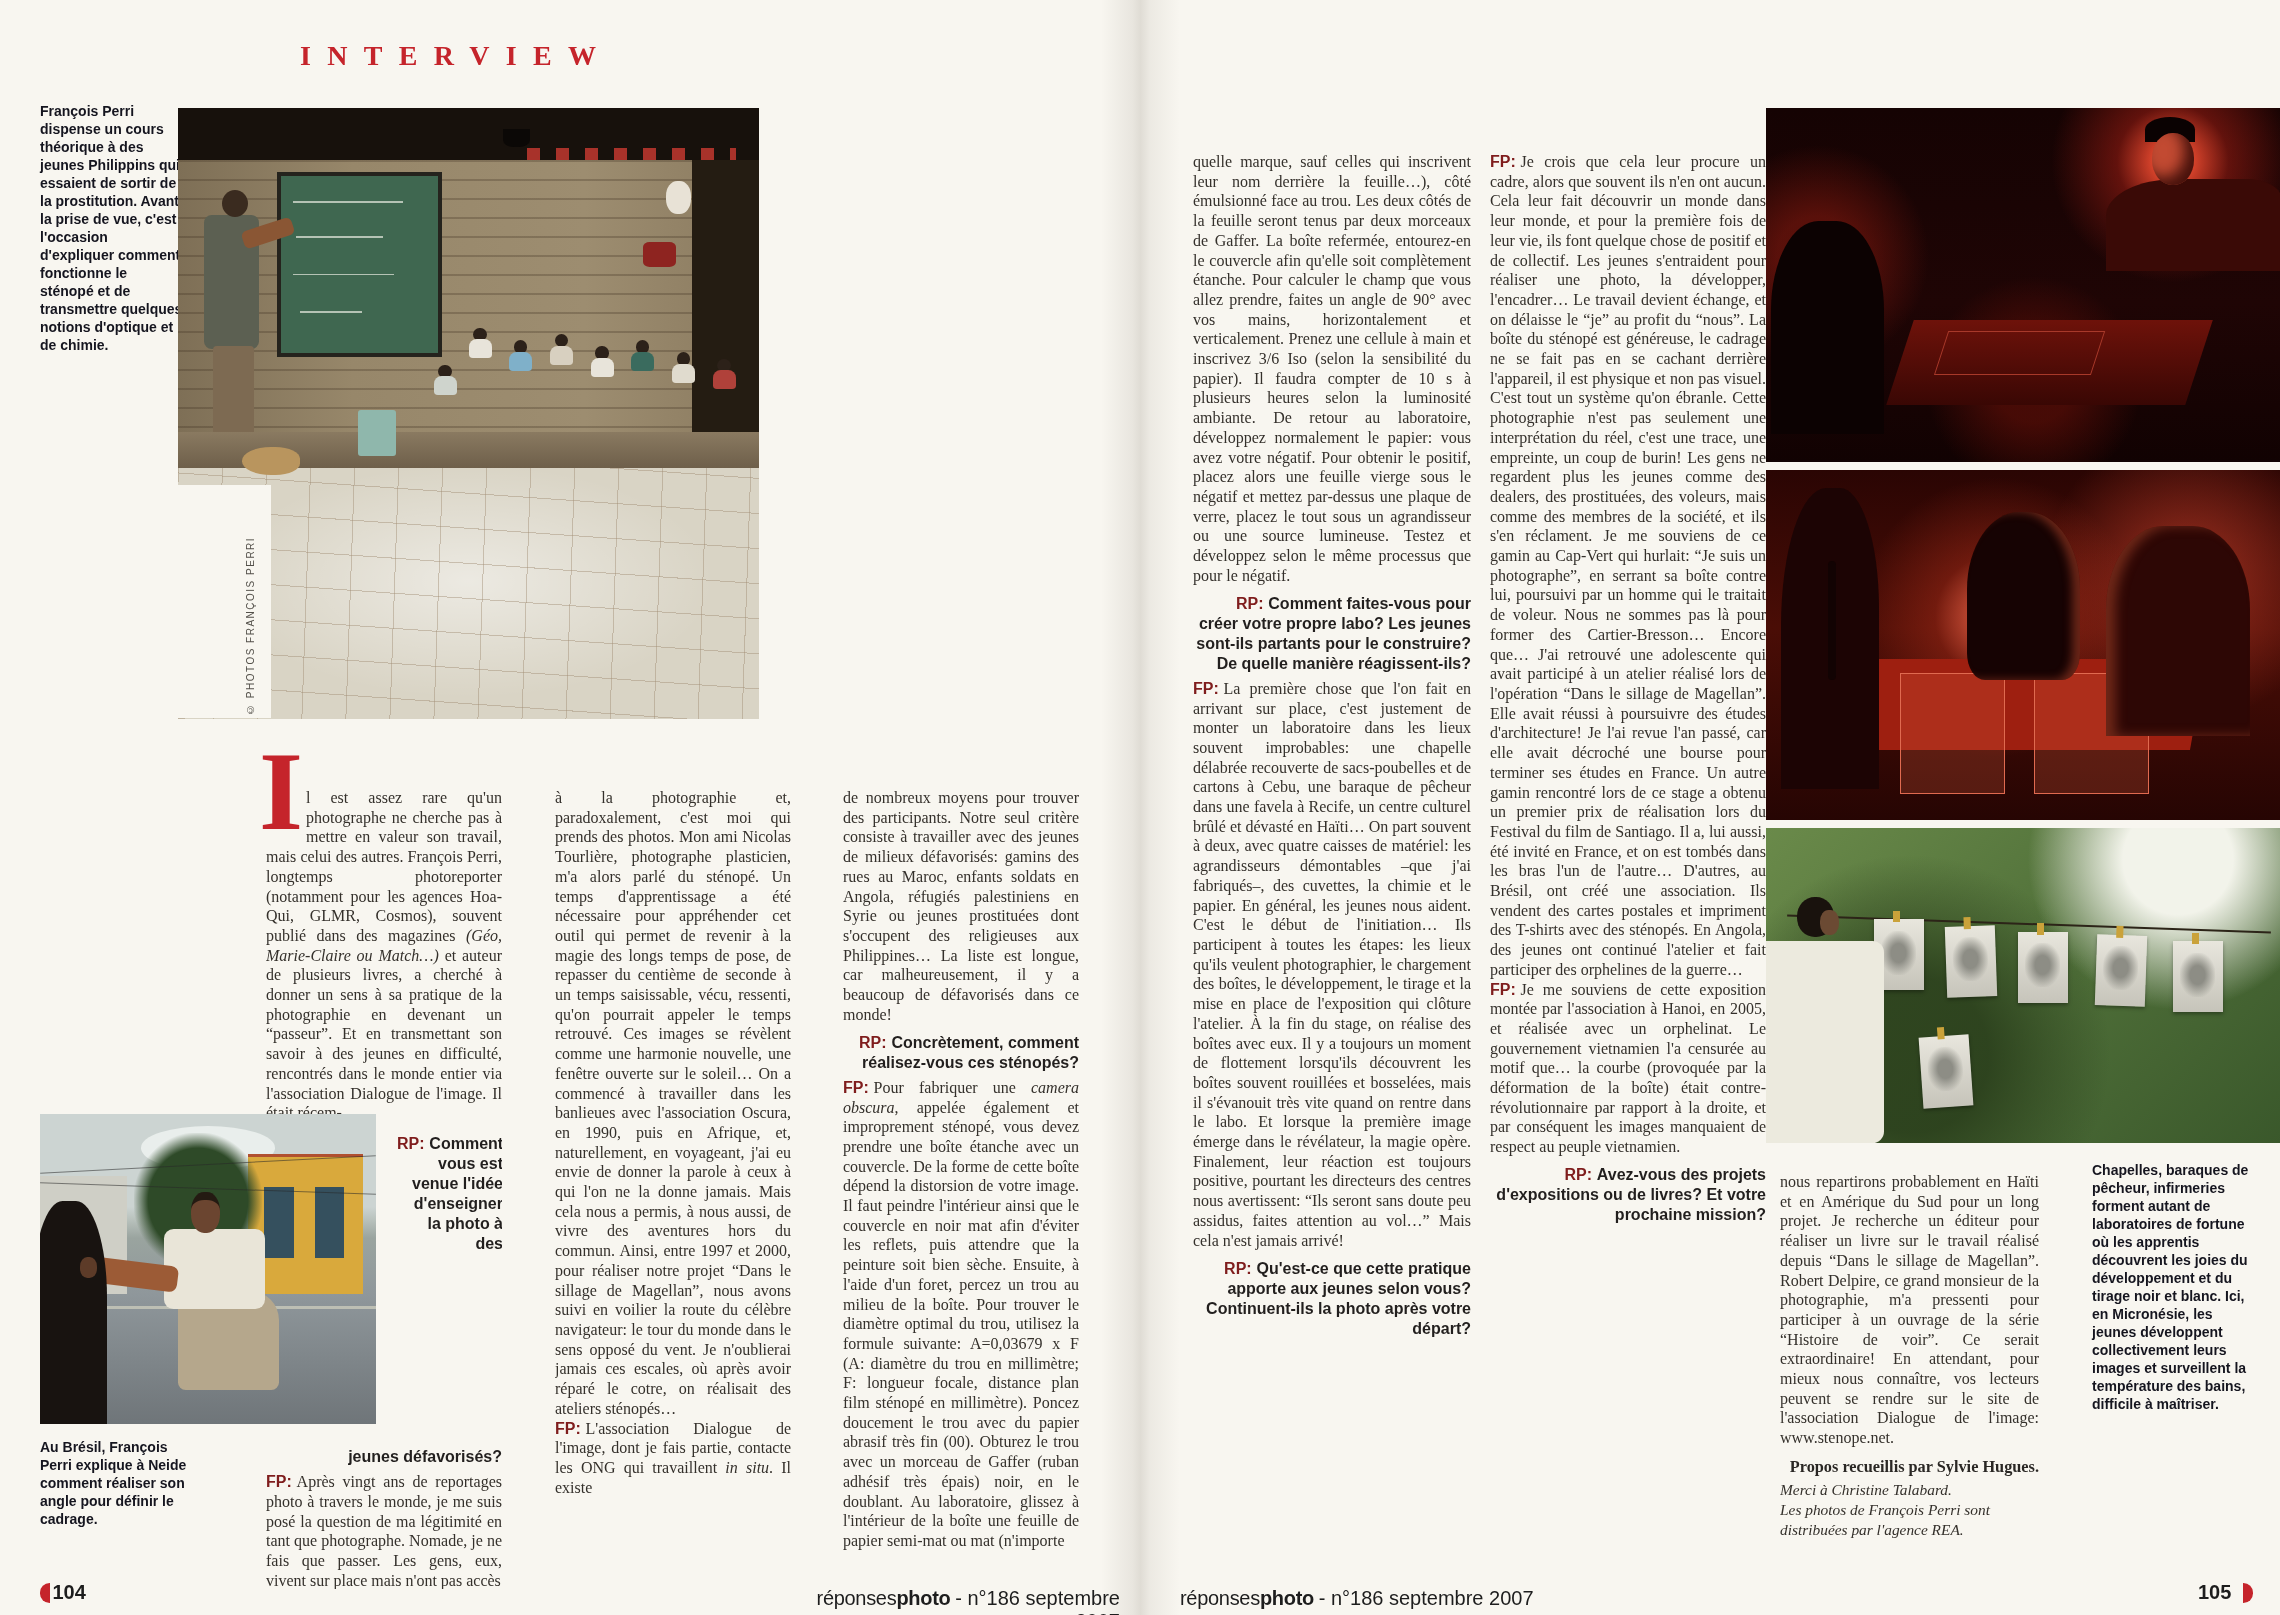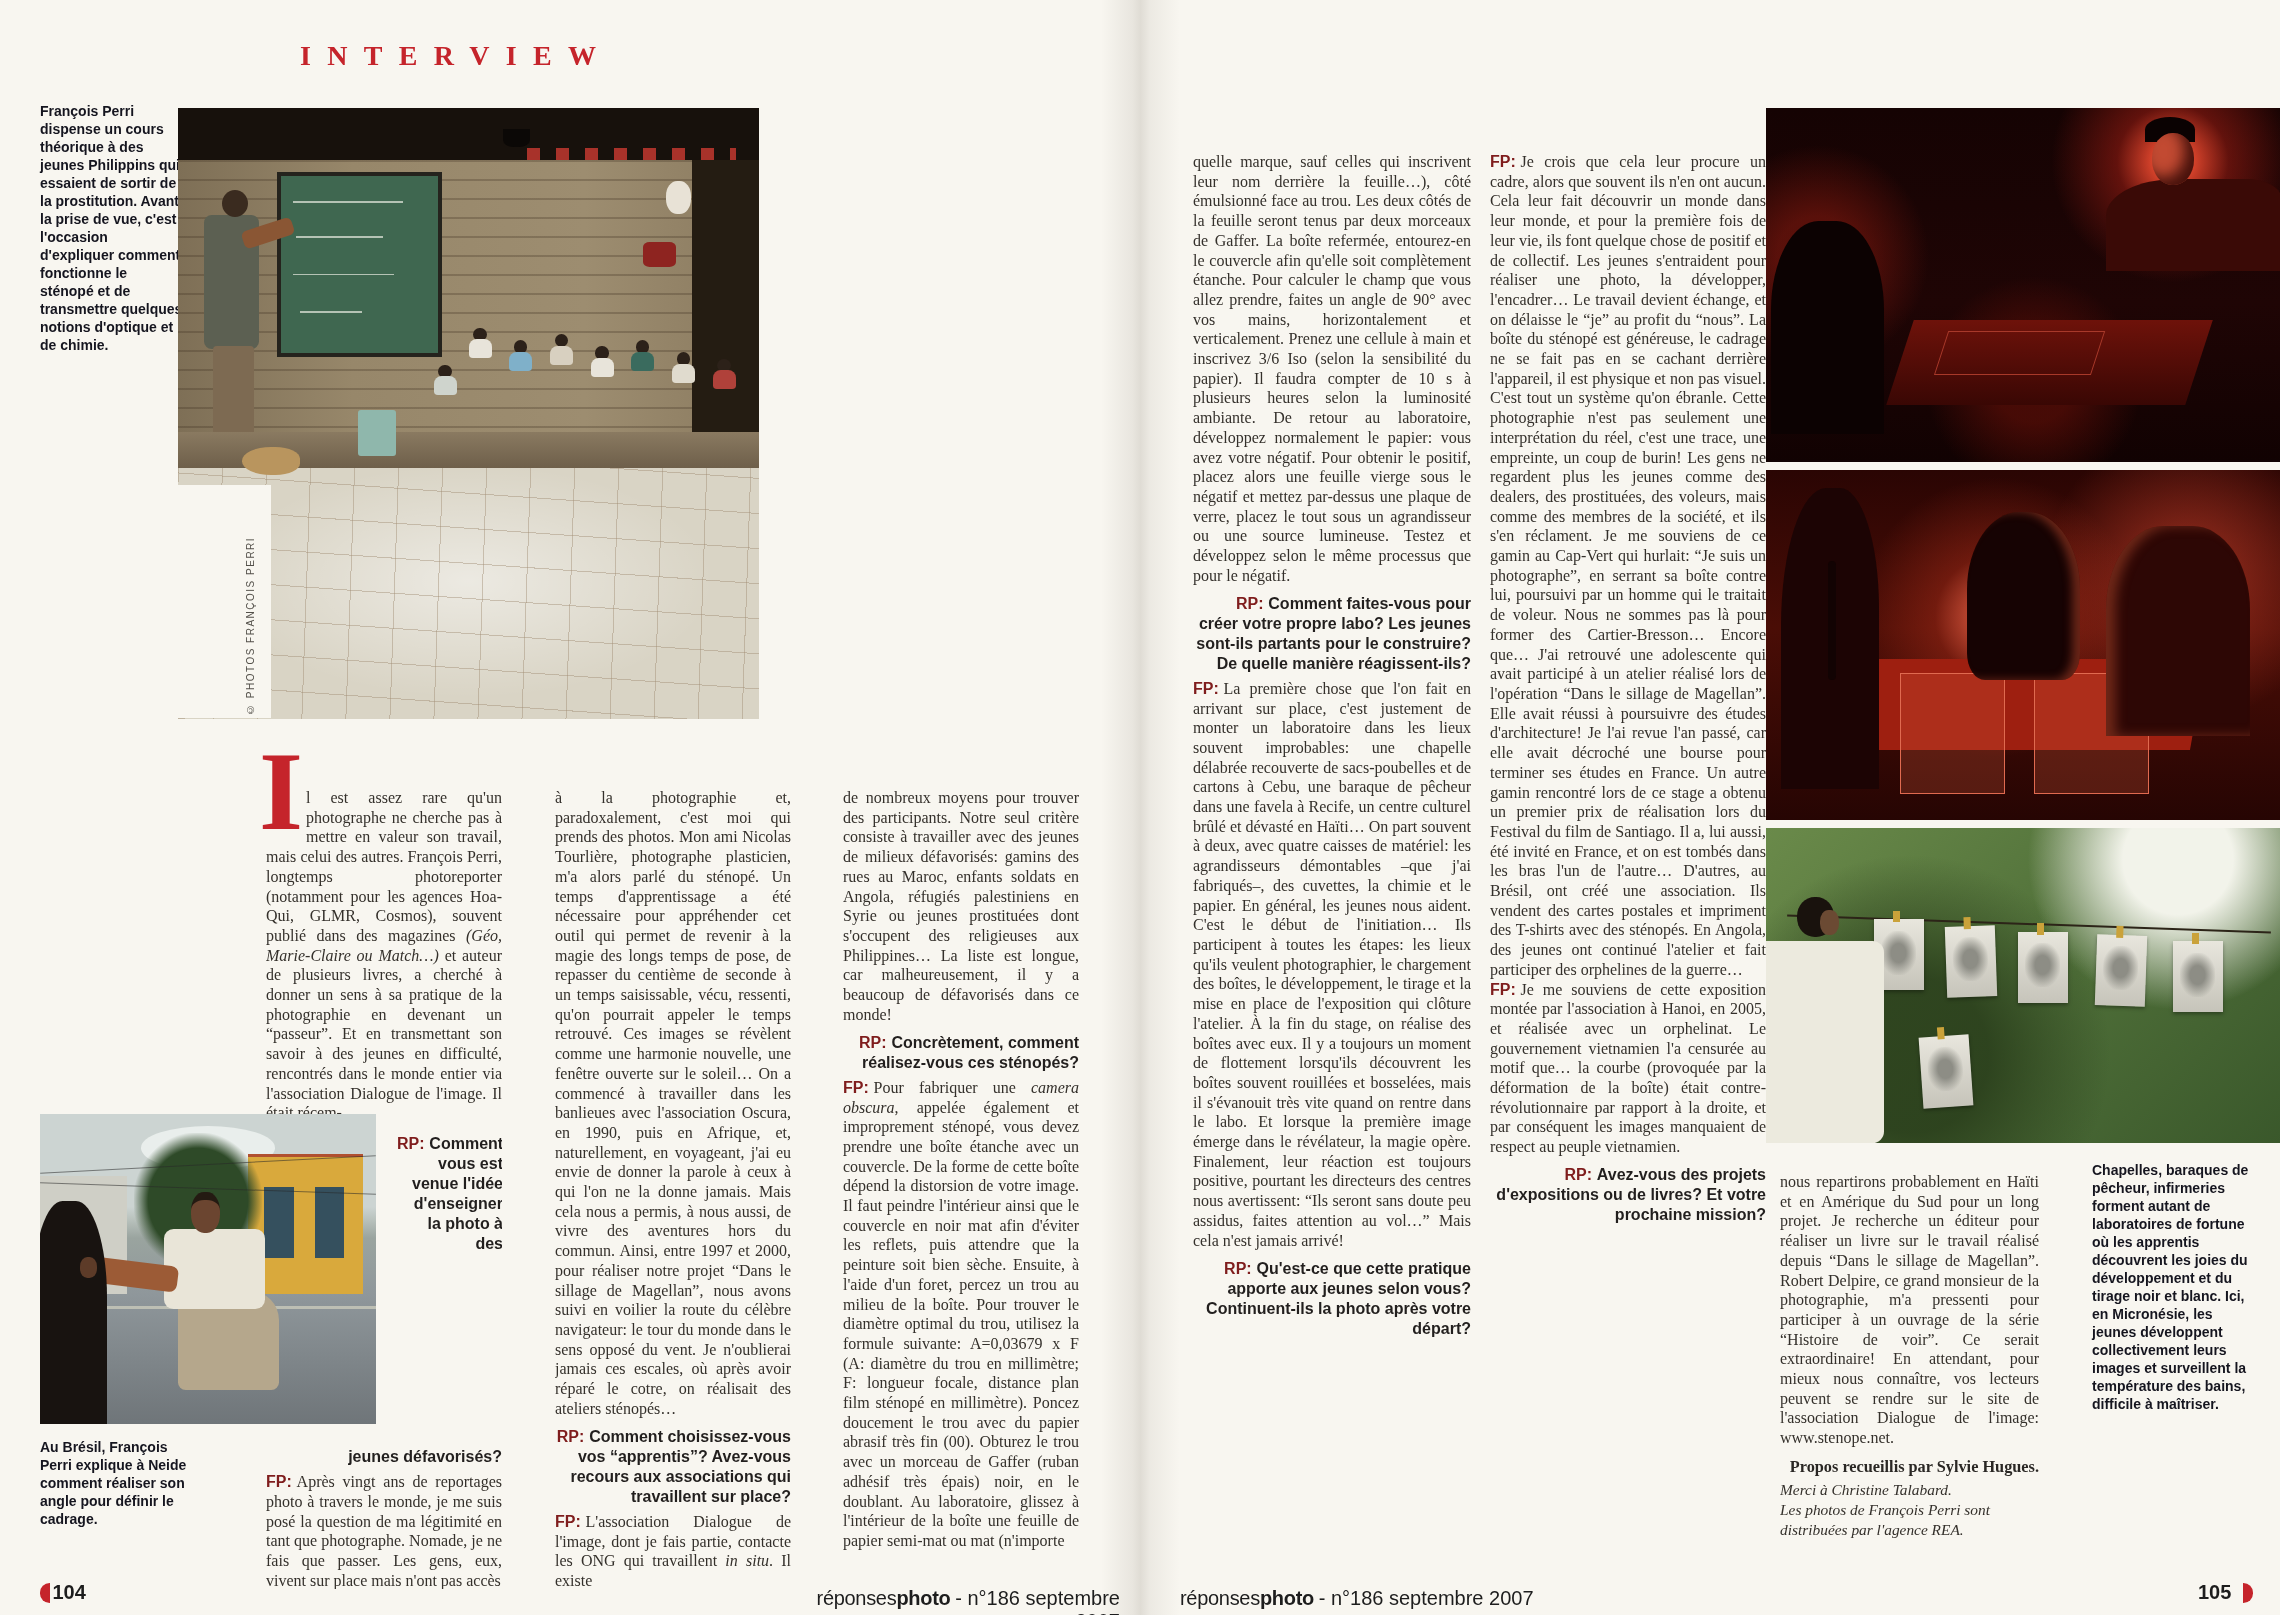--- a/index.html
+++ b/index.html
@@ -252,21 +252,20 @@
   <p class="serif" id="seg-intro"><span class="dc-spacer"></span><span>l est assez rare qu'un photographe ne cherche pas à mettre en valeur son travail, mais celui des autres. François Perri, longtemps photoreporter (notamment pour les agences Hoa-Qui, GLMR, Cosmos), souvent publié dans des magazines </span><span class="it">(Géo, Marie-Claire ou Match…)</span><span> et auteur de plusieurs livres, a cherché à donner un sens à sa pratique de la photographie en devenant un “passeur”. Et en transmettant son savoir à des jeunes en difficulté, rencontrés dans le monde entier via l'association Dialogue de l'image. Il était récem-</span></p>
   <div id="wrap-narrow">
     <p class="qhead"><span class="lbl">RP:</span><span>Comment vous est venue l'idée d'enseigner la photo à des</span></p>
   </div>
   <p class="qhead" style="margin-top:1.9px">jeunes défavorisés?</p>
   <p class="serif"><span class="lbl">FP:</span><span>Après vingt ans de reportages photo à travers le monde, je me suis posé la question de ma légitimité en tant que photographe. Nomade, je ne fais que passer. Les gens, eux, vivent sur place mais n'ont pas accès</span></p>
 </div>
 
 <div class="column" id="l-col2">
   <p class="serif">à la photographie et, paradoxalement, c'est moi qui prends des photos. Mon ami Nicolas Tourlière, photographe plasticien, m'a alors parlé du sténopé. Un temps d'apprentissage a été nécessaire pour appréhender cet outil qui permet de revenir à la magie des longs temps de pose, de repasser du centième de seconde à un temps saisissable, vécu, ressenti, qu'on pourrait appeler le temps retrouvé. Ces images se révèlent comme une harmonie nouvelle, une fenêtre ouverte sur le soleil… On a commencé à travailler dans les banlieues avec l'association Oscura, en 1990, puis en Afrique, et, naturellement, en voyageant, j'ai eu envie de donner la parole à ceux à qui l'on ne la donne jamais. Mais cela nous a permis, à nous aussi, de vivre des aventures hors du commun. Ainsi, entre 1997 et 2000, pour réaliser notre projet “Dans le sillage de Magellan”, nous avons suivi en voilier la route du célèbre navigateur: le tour du monde dans le sens opposé du vent. Je n'oublierai jamais ces escales, où après avoir réparé le cotre, on réalisait des ateliers sténopés…</p>
-  <p class="qhead"><span class="lbl">RP:</span><span>Comment choisissez-vous vos “apprentis”? Avez-vous recours aux associations qui travaillent sur place?</span></p>
   <p class="serif"><span class="lbl">FP:</span><span>L'association Dialogue de l'image, dont je fais partie, contacte les ONG qui travaillent </span><span class="it">in situ</span><span>. Il existe</span></p>
 </div>
 
 <div class="column" id="l-col3">
   <p class="serif">de nombreux moyens pour trouver des participants. Notre seul critère consiste à travailler avec des jeunes de milieux défavorisés: gamins des rues au Maroc, enfants soldats en Angola, réfugiés palestiniens en Syrie ou jeunes prostituées dont s'occupent des religieuses aux Philippines… La liste est longue, car malheureusement, il y a beaucoup de défavorisés dans ce monde!</p>
   <p class="qhead"><span class="lbl">RP:</span><span>Concrètement, comment réalisez-vous ces sténopés?</span></p>
   <p class="serif"><span class="lbl">FP:</span><span>Pour fabriquer une </span><span class="it">camera obscura</span><span>, appelée également et improprement sténopé, vous devez prendre une boîte étanche avec un couvercle. De la forme de cette boîte dépend la distorsion de votre image. Il faut peindre l'intérieur ainsi que le couvercle en noir mat afin d'éviter les reflets, puis attendre que la peinture soit bien sèche. Ensuite, à l'aide d'un foret, percez un trou au milieu de la boîte. Pour trouver le diamètre optimal du trou, utilisez la formule suivante: A=0,03679 x F (A: diamètre du trou en millimètre; F: longueur focale, distance plan film sténopé en millimètre). Poncez doucement le trou avec du papier abrasif très fin (00). Obturez le trou avec un morceau de Gaffer (ruban adhésif très épais) noir, en le doublant. Au laboratoire, glissez à l'intérieur de la boîte une feuille de papier semi-mat ou mat (n'importe</span></p>
 </div>
 
 <div class="photo" id="photo-brazil">

